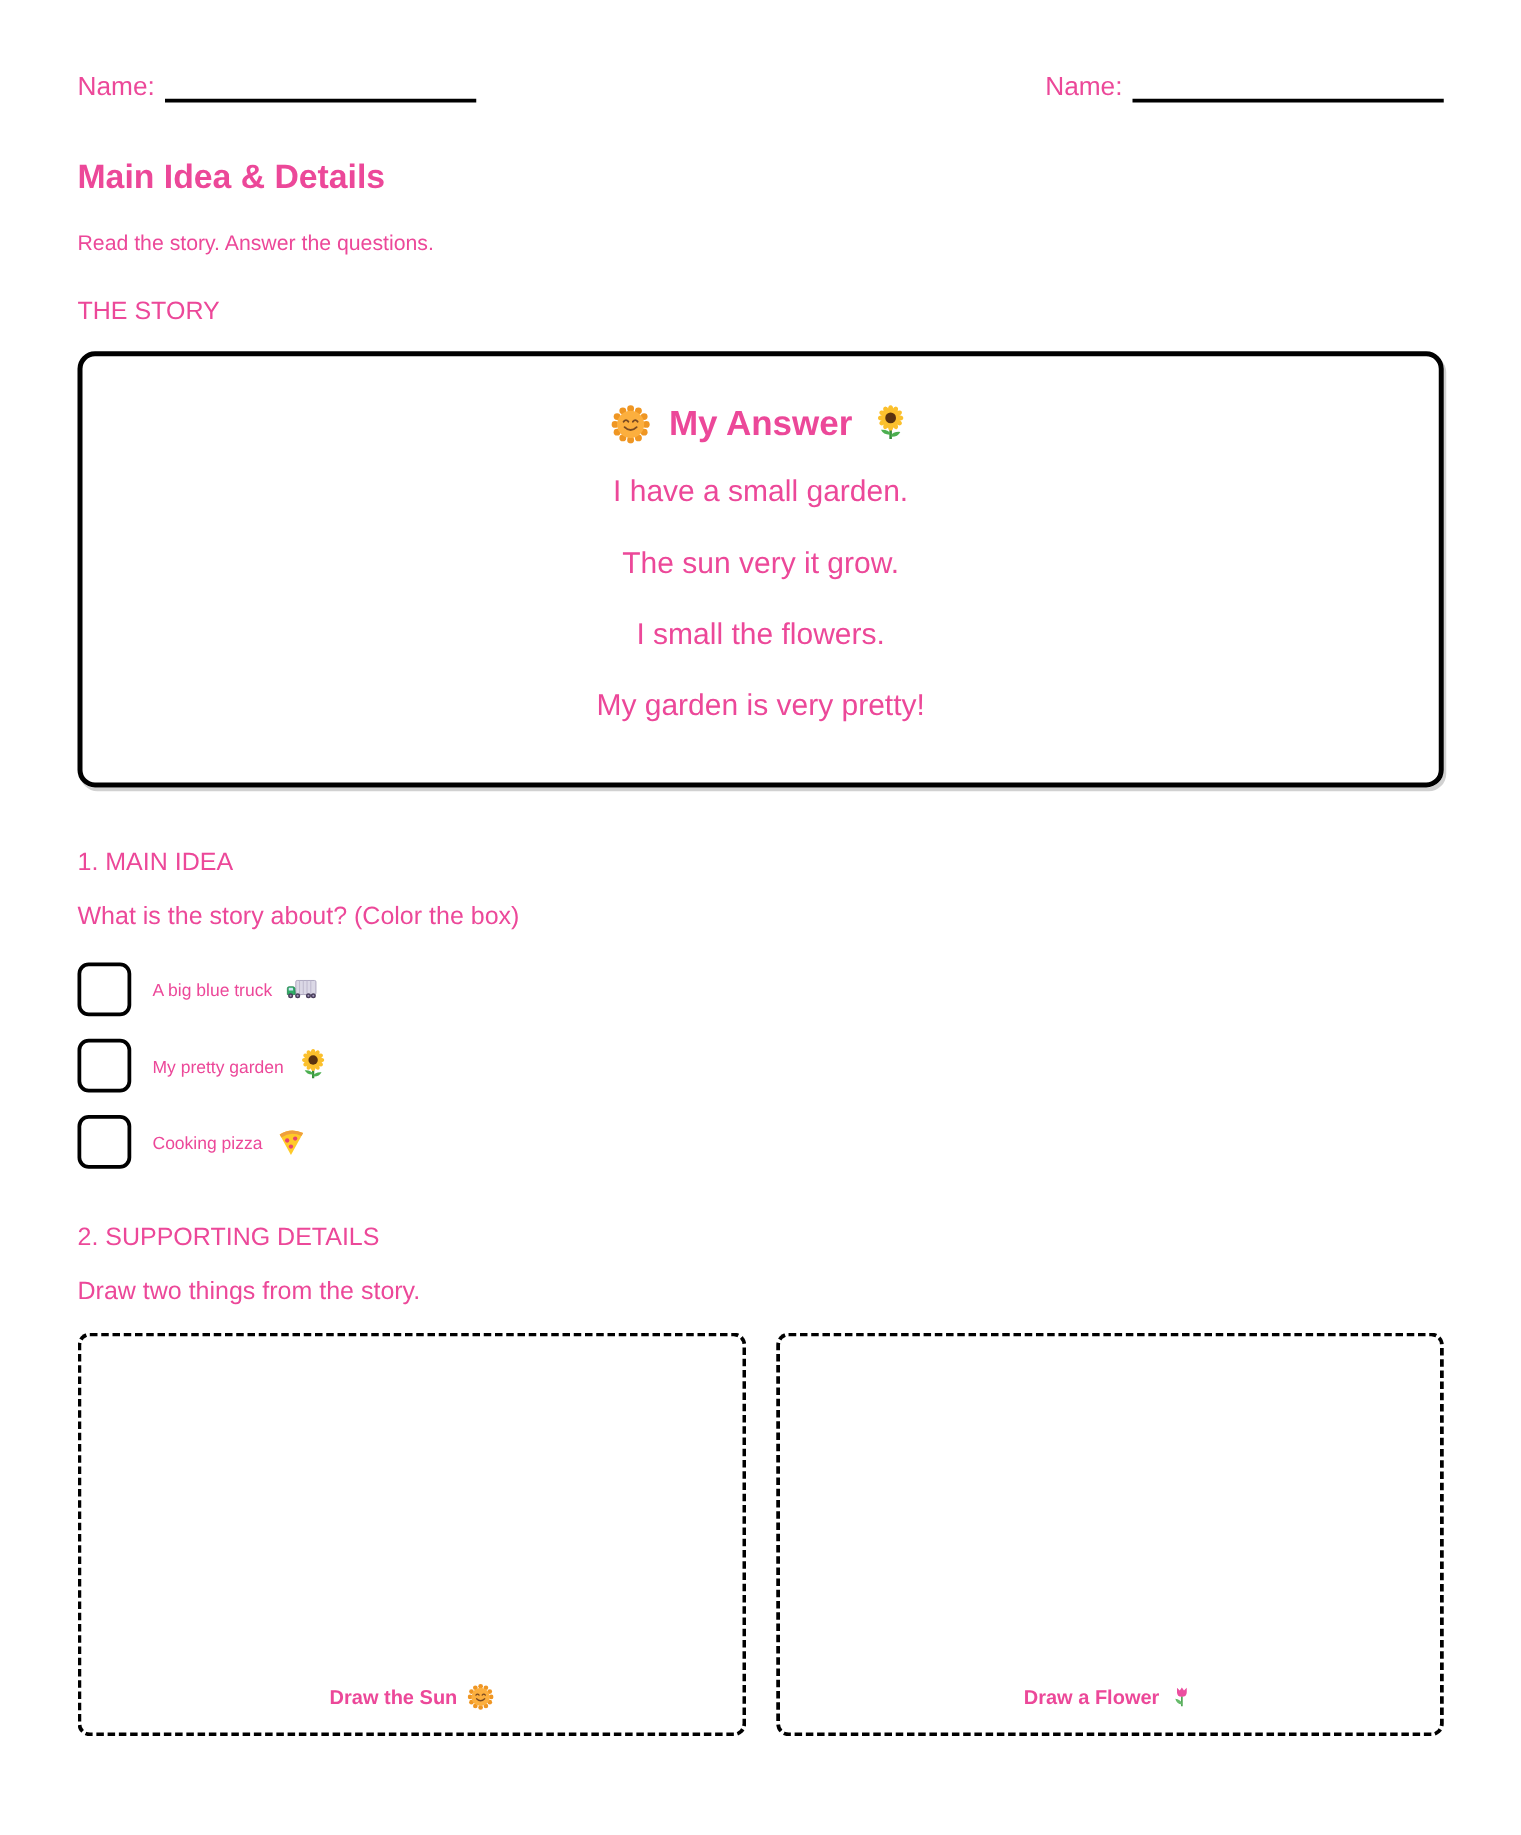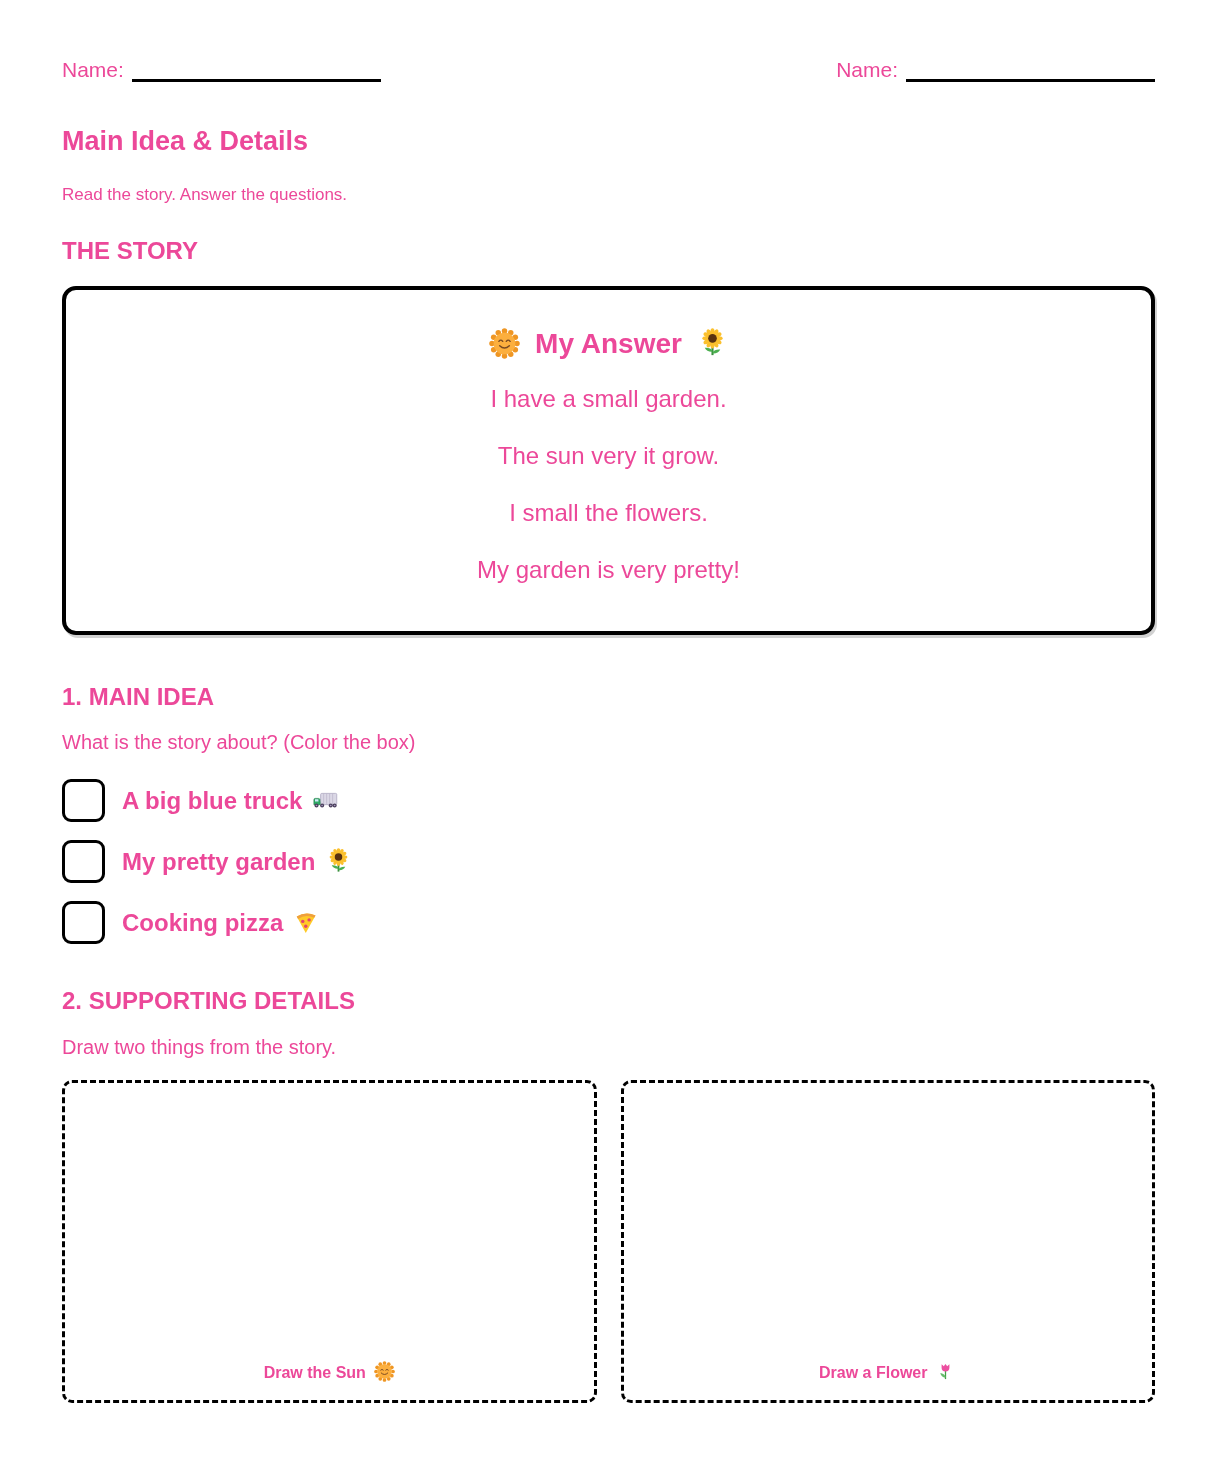--- a/index.html
+++ b/index.html
@@ -12,40 +12,40 @@
     font-family:"Liberation Sans", sans-serif;
     color:#ec4899;
   }
   
   .name-date-row { display:flex; justify-content:space-between; align-items:flex-end; font-size:21px; }
   .field { display:flex; align-items:flex-end; }
   .blank-line { display:inline-block; width:249px; height:22px; border-bottom:3px solid #000; margin-left:8px; }
   
   .page-title { font-size:27px; font-weight:bold; margin-top:45px; line-height:1.05; }
   .subtitle { font-size:17px; margin-top:30px; }
-  .section-heading { font-size:24px; font-weight:bold; margin-top:33px; line-height:1.1; }
+  .section-heading { font-size:20px; font-weight:normal; margin-top:33px; line-height:1.1; }
   .section-heading.tight { margin-top:49px; }
   .section-heading.tight2 { margin-top:44px; }
   .instruction { font-size:20px; margin-top:21px; }
   
   .story-box {
     margin-top:21px; height:349px;
     border:4px solid #000; border-radius:14px;
     box-shadow:2px 3px 0 rgba(0,0,0,.18);
     text-align:center; padding-top:38px;
   }
   .story-title { font-size:28px; font-weight:bold; display:flex; justify-content:center; align-items:center; gap:15px; }
   .story-line { font-size:24px; margin-top:27px; line-height:1.25; }
   .story-line.first { margin-top:24px; }
   
   .options { margin-top:25px; }
   .option-row { display:flex; align-items:center; gap:17px; margin-top:18px; }
   .option-row:first-child { margin-top:0; }
   .checkbox { width:43px; height:43px; border:3.5px solid #000; border-radius:9px; background:#fff; flex:0 0 auto; }
-  .option-label { font-size:24px; display:flex; align-items:center; gap:10px;font-weight:bold; }
+  .option-label { font-size:14px; display:flex; align-items:center; gap:10px; }
   
   .draw-row { display:flex; gap:24px; margin-top:21px; }
   .draw-box {
     flex:1; height:323px;
     border:3px dashed #000; border-radius:10px;
     display:flex; flex-direction:column; justify-content:flex-end; align-items:center;
     padding-bottom:18px;
   }
   .draw-label { font-size:16px; font-weight:bold; display:flex; align-items:flex-end; gap:8px; }
   

